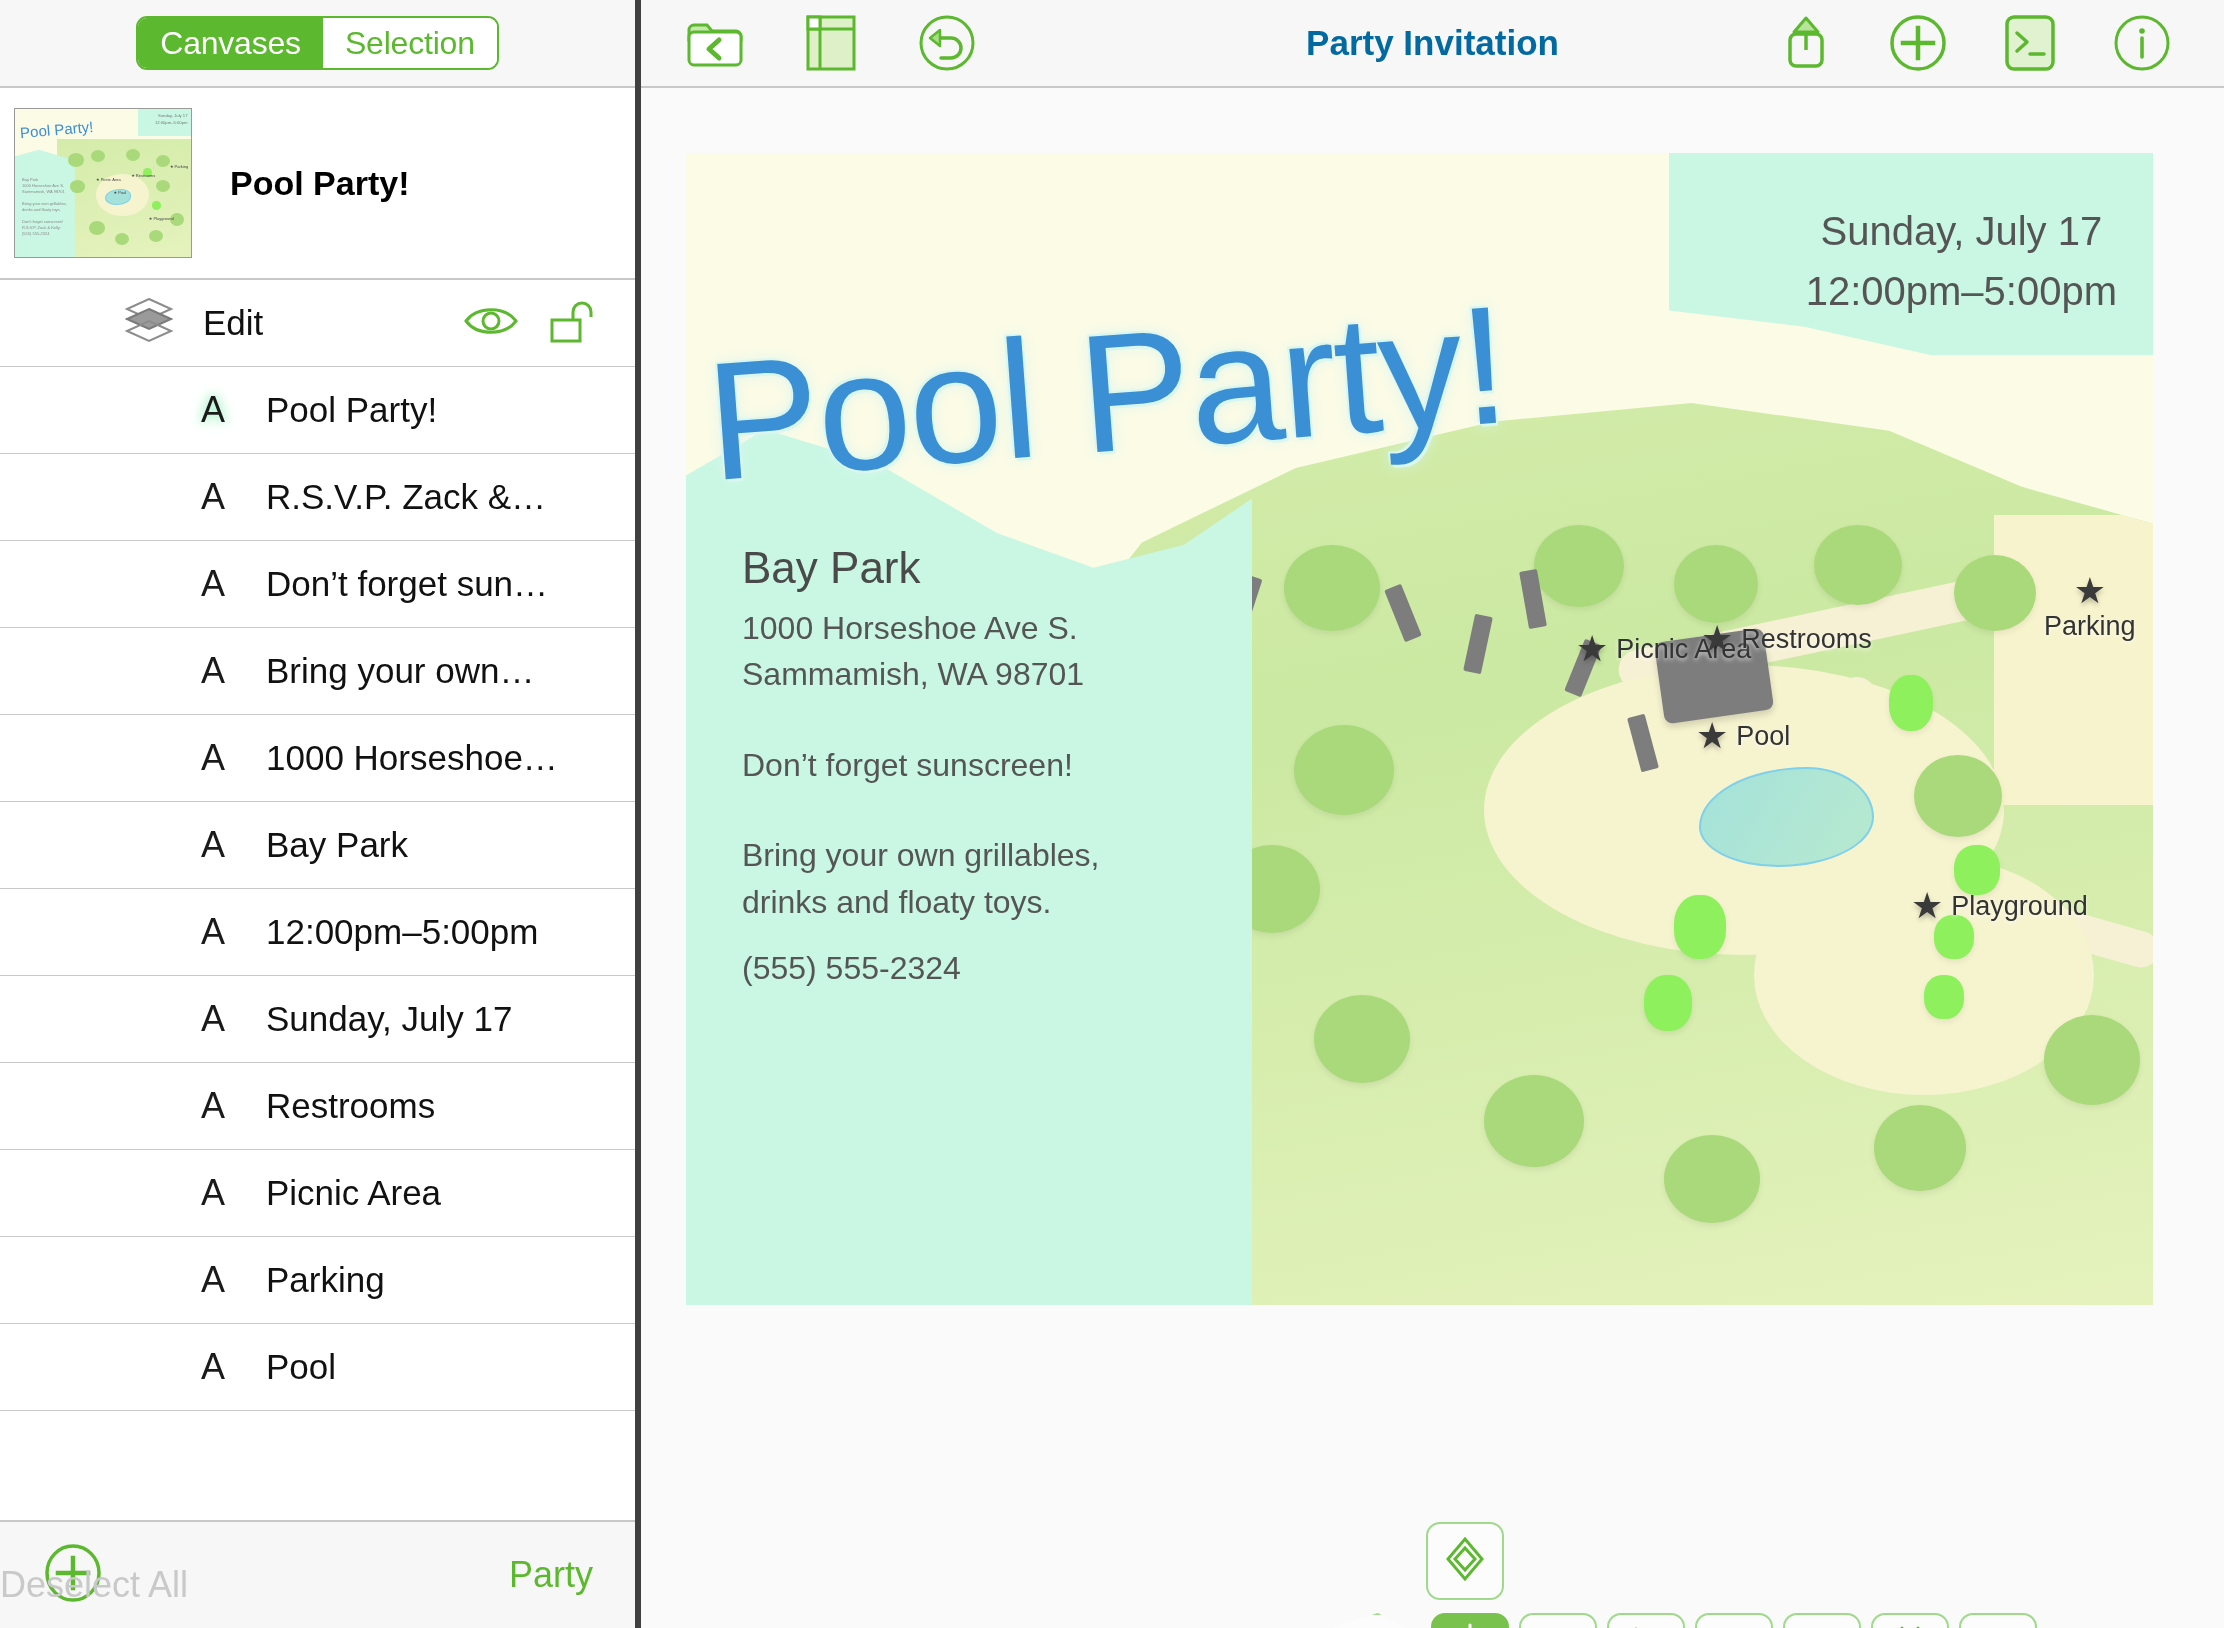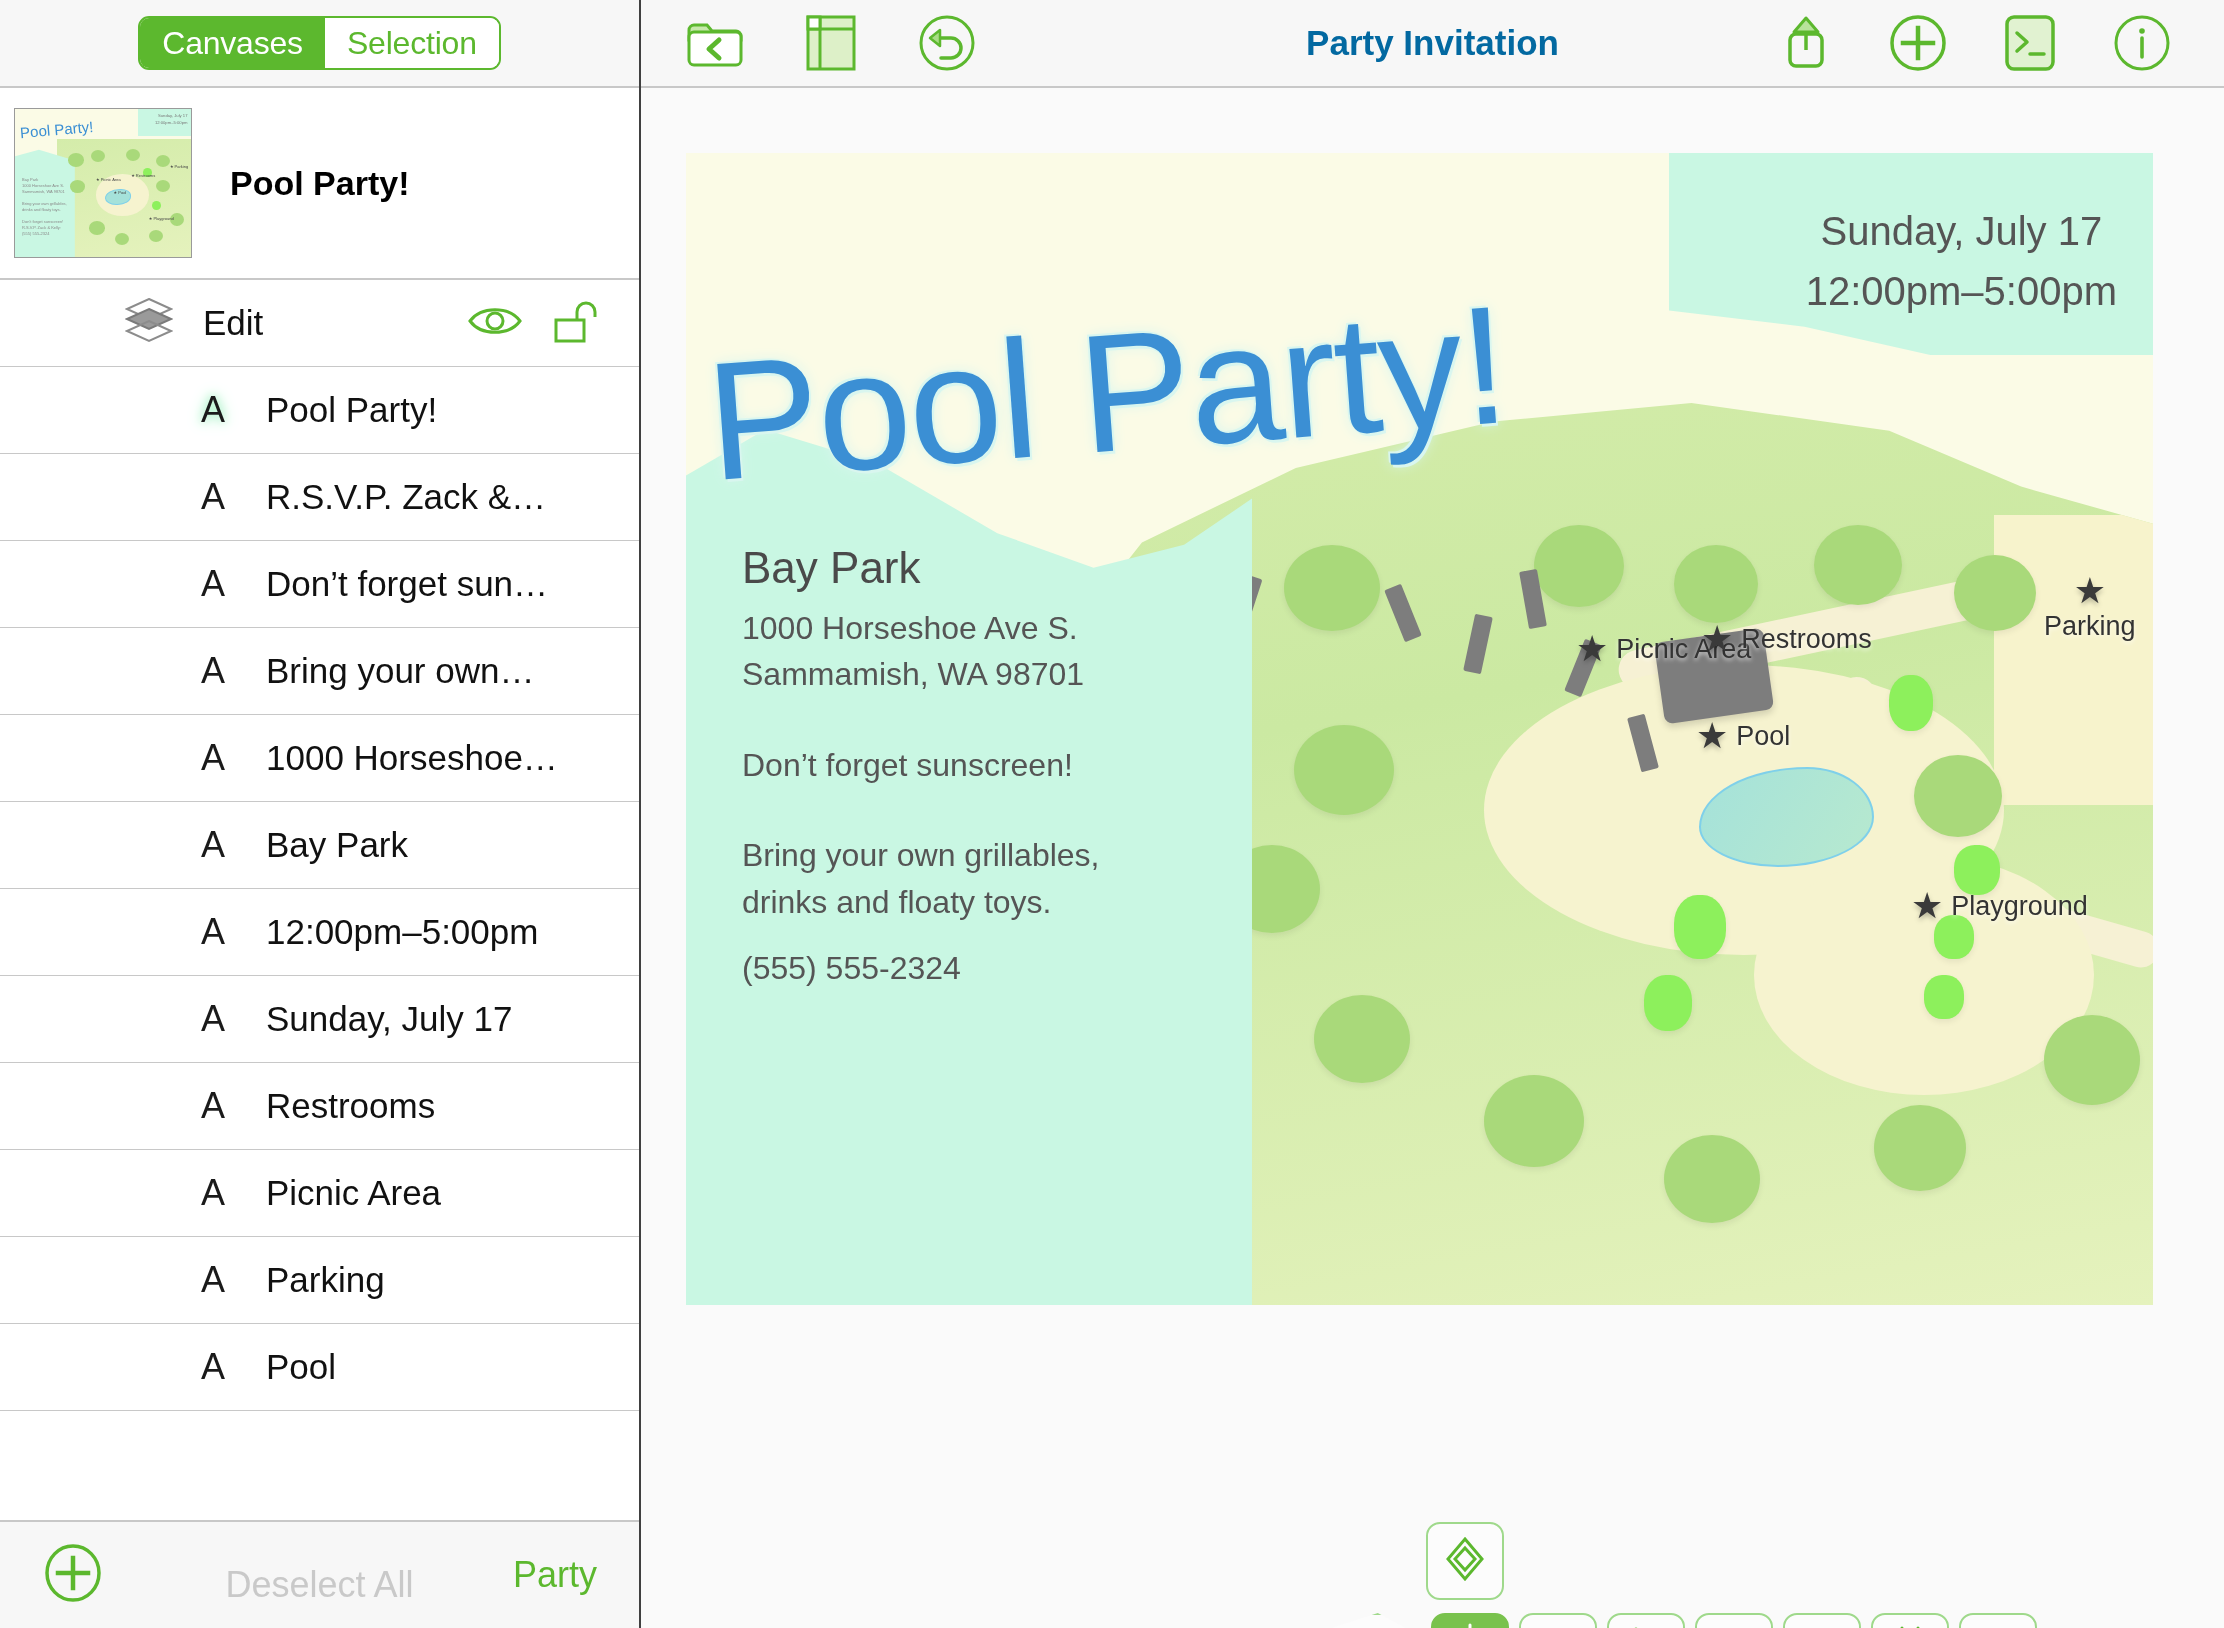--- a/index.html
+++ b/index.html
@@ -8,21 +8,21 @@
     font-family: "Liberation Sans", sans-serif;
     background: #ffffff;
     overflow: hidden;
   }
   #app { position: relative; width: 2224px; height: 1628px; display: flex; }
 
   
   #sidebar {
     width: 641px; height: 1628px;
     background: #ffffff;
-    border-right: 2px solid #404040;
+    border-right: 6px solid #404040;
     display: flex; flex-direction: column;
     position: relative;
   }
   .seg-bar {
     height: 88px; background: #f7f7f7;
     border-bottom: 2px solid #c8c8c8;
     display: flex; align-items: center; justify-content: center;
   }
   .segmented {
     display: flex; border: 2px solid #5cb82e; border-radius: 11px;
@@ -73,21 +73,21 @@
     white-space: nowrap; overflow: hidden;
   }
 
   .sidebar-footer {
     height: 108px; background: #f7f7f7;
     border-top: 2px solid #c8c8c8;
     display: flex; align-items: center; position: relative;
   }
   .add-circle { margin-left: 44px; flex: none; }
   .deselect {
-    position: absolute; left: 0; right: 0; text-align: center;
+    position: absolute; left: 0; right: 0; text-align: left;
     font-size: 36px; color: #c9c9c9; margin-top: 20px;
   }
   .edit-btn {
     margin-left: auto; margin-right: 42px; font-size: 36px; color: #5cb82e;
     position: relative; z-index: 2;
   }
 
   
   #main { flex: 1; display: flex; flex-direction: column; background: #fafafa; }
   .topbar {

